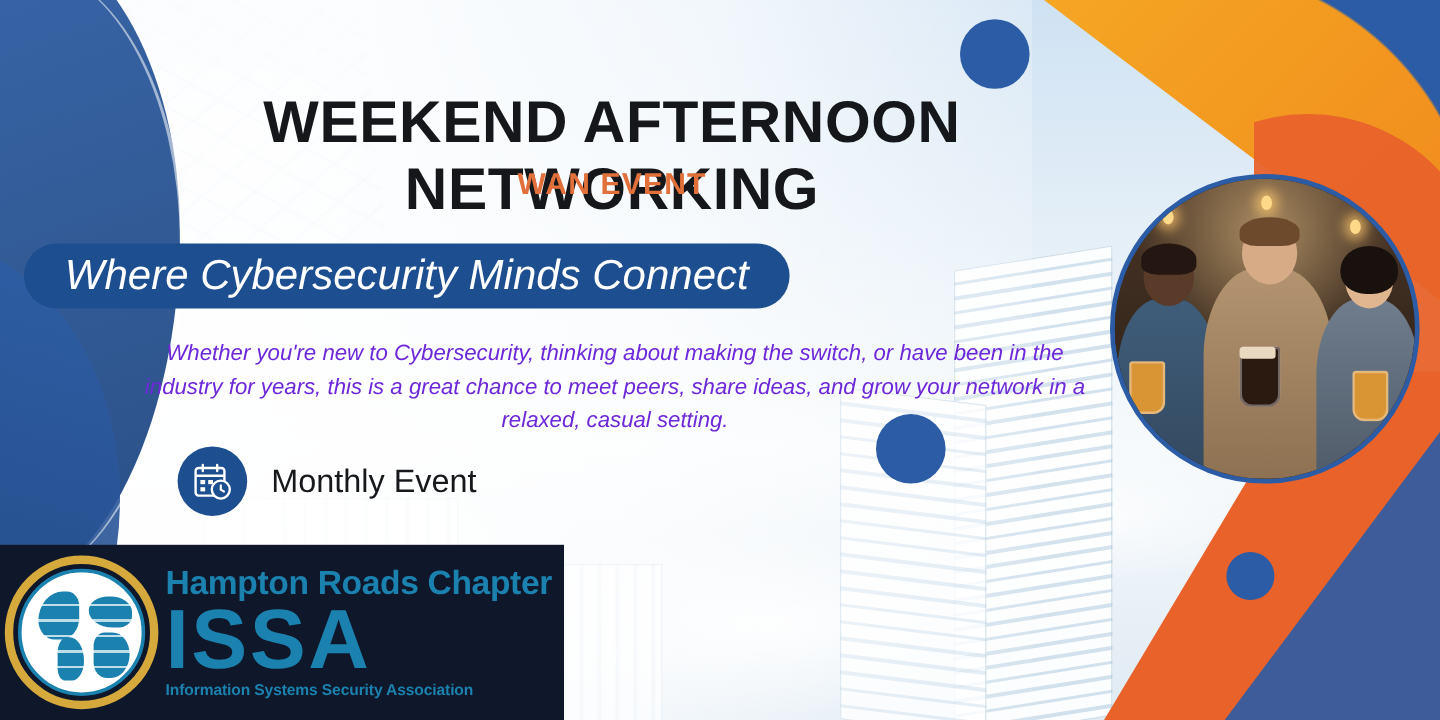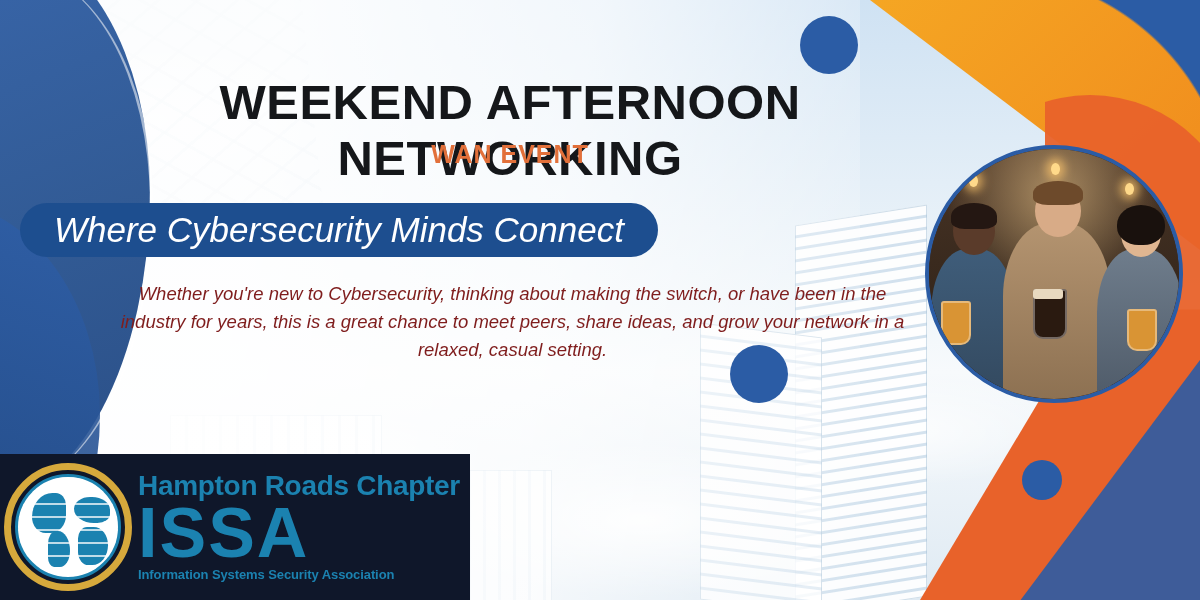--- a/index.html
+++ b/index.html
@@ -197,21 +197,21 @@
 
   
   .body-copy {
     position: absolute;
     left: 110px; top: 280px;
     width: 805px;
     text-align: center;
     font-size: 18.5px;
     line-height: 1.52;
     font-style: italic;
-    color: #7f1d1d;
+    color: #6d28d9;
   }
 
   
   .event-row {
     position: absolute;
     left: 148px; top: 372px;
     display: flex;
     align-items: center;
     gap: 20px;
   }
@@ -380,20 +380,37 @@
 
   <div class="headline">WEEKEND AFTERNOON NETWORKING</div>
   <div class="subhead">WAN EVENT</div>
 
   <div class="tagline-pill">
     <span>Where Cybersecurity Minds Connect</span>
   </div>
 
   <div class="body-copy">Whether you're new to Cybersecurity, thinking about making the switch, or have been in the industry for years, this is a great chance to meet peers, share ideas, and grow your network in a relaxed, casual setting.</div>
 
+  <div class="event-row">
+    <div class="event-icon">
+      <svg width="34" height="34" viewBox="0 0 34 34" aria-hidden="true">
+        <rect x="3" y="6" width="24" height="23" rx="2.5" fill="none" stroke="#ffffff" stroke-width="2"></rect>
+        <line x1="3" y1="12.5" x2="27" y2="12.5" stroke="#ffffff" stroke-width="2"></line>
+        <line x1="9" y1="3.5" x2="9" y2="8.5" stroke="#ffffff" stroke-width="2" stroke-linecap="round"></line>
+        <line x1="21" y1="3.5" x2="21" y2="8.5" stroke="#ffffff" stroke-width="2" stroke-linecap="round"></line>
+        <rect x="7" y="16" width="4" height="3.5" fill="#ffffff"></rect>
+        <rect x="13.5" y="16" width="4" height="3.5" fill="#ffffff"></rect>
+        <rect x="7" y="22" width="4" height="3.5" fill="#ffffff"></rect>
+        <circle cx="24" cy="24" r="7.5" fill="#1d4e8f" stroke="#ffffff" stroke-width="2"></circle>
+        <line x1="24" y1="24" x2="24" y2="20.5" stroke="#ffffff" stroke-width="1.8" stroke-linecap="round"></line>
+        <line x1="24" y1="24" x2="26.6" y2="25.6" stroke="#ffffff" stroke-width="1.8" stroke-linecap="round"></line>
+      </svg>
+    </div>
+    <div class="event-label">Monthly Event</div>
+  </div>
 
   <div class="photo-circle">
     <div class="photo-bg"></div>
     <div class="bulb" style="left:40px; top:26px;"></div>
     <div class="bulb" style="left:122px; top:14px;"></div>
     <div class="bulb" style="left:196px; top:34px;"></div>
     <div class="person p1"></div>
     <div class="person p2"></div>
     <div class="person p3"></div>
     <div class="head h1"></div>

